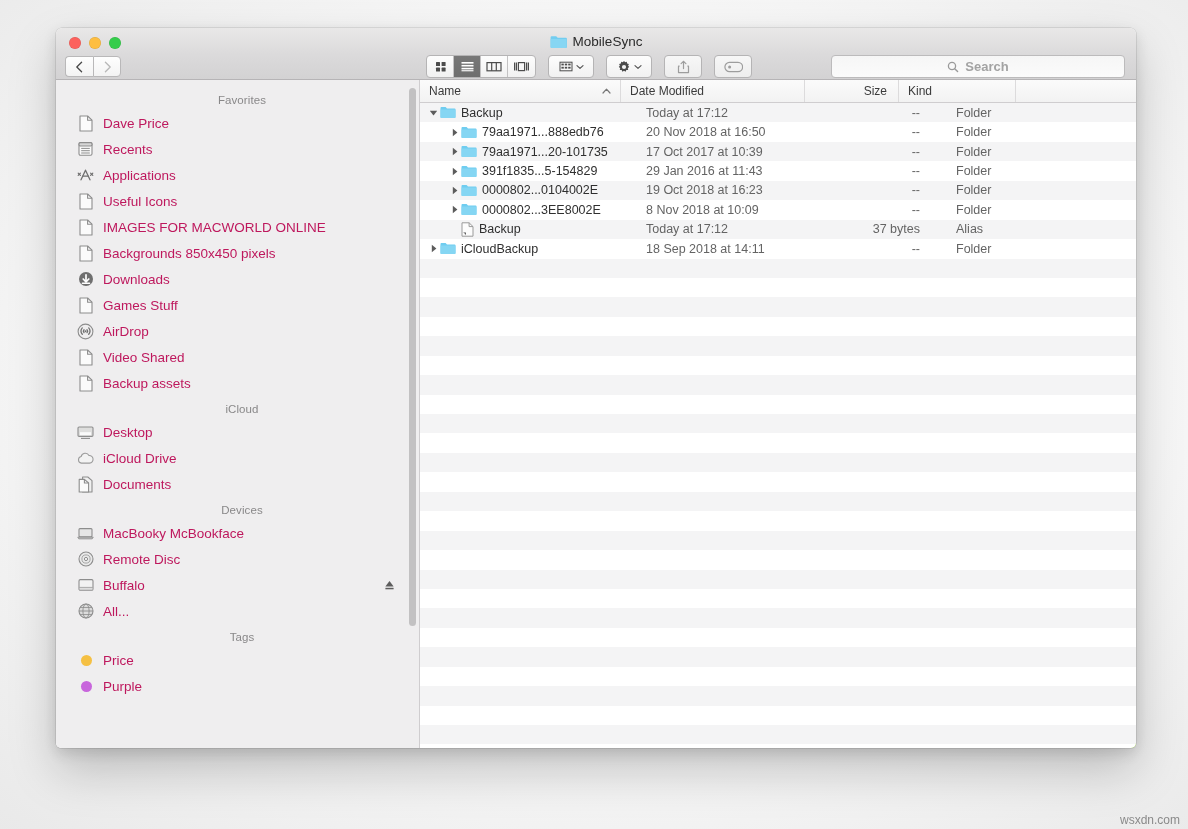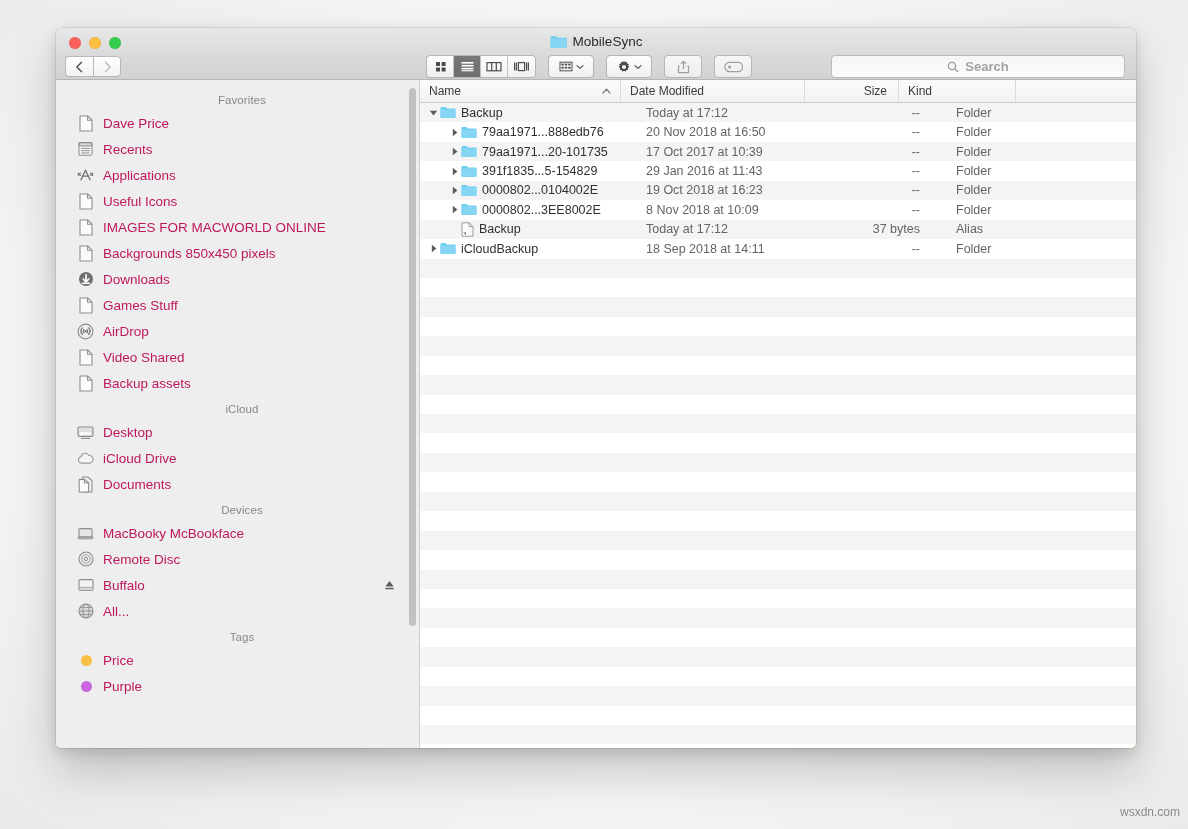--- a/index.html
+++ b/index.html
@@ -282,21 +282,21 @@
     width: 13px;
     display: flex; align-items: center; justify-content: center;
     flex: 0 0 13px;
   }
   .namecontent { display: flex; align-items: center; gap: 5px; }
 
   
   #watermark {
     position: absolute;
     right: 8px;
-    bottom: 10px;
+    bottom: 2px;
     font-size: 12px;
     color: #8a8a8a;
     font-family: "Liberation Sans", sans-serif;
   }
 </style>
 </head>
 <body>
 
 <div id="desktop"></div>
 

